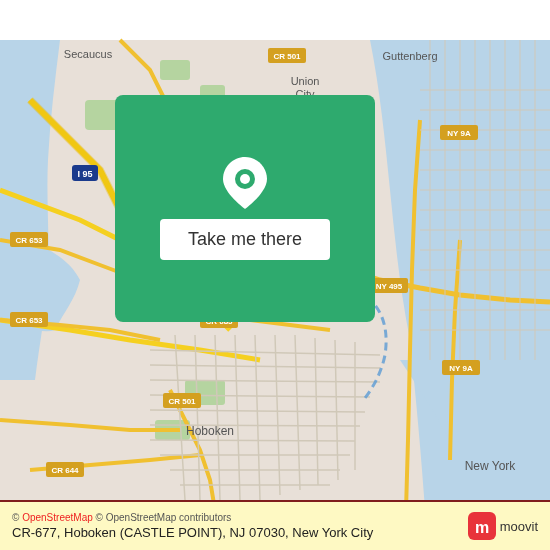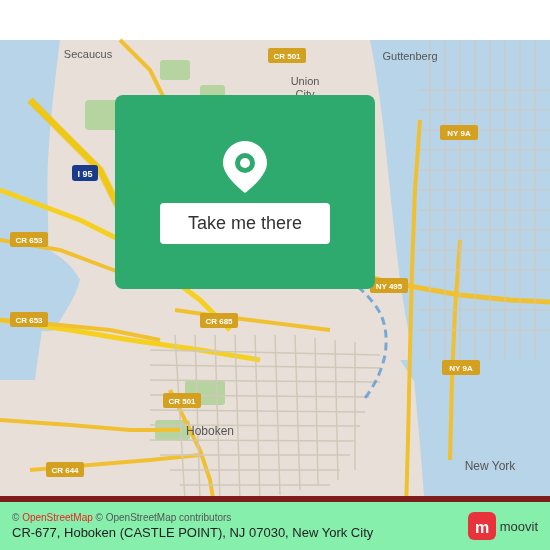--- a/index.html
+++ b/index.html
@@ -17,21 +17,21 @@
       position: relative;
       overflow: hidden;
     }
 
     
     #action-panel {
       position: absolute;
       top: 95px;
       left: 115px;
       width: 260px;
-      height: 194px;
+      height: 227px;
       background: #2eaa6e;
       border-radius: 8px;
       display: flex;
       flex-direction: column;
       align-items: center;
       justify-content: center;
       gap: 10px;
       z-index: 10;
     }
 
@@ -54,26 +54,26 @@
       cursor: pointer;
       white-space: nowrap;
     }
 
     
     #info-bar {
       position: absolute;
       bottom: 0;
       left: 0;
       right: 0;
-      background: #86efac;
+      background: #fef9c3;
       padding: 10px 12px 10px 12px;
       display: flex;
       align-items: center;
       justify-content: space-between;
-      border-top: 6px solid #7f1d1d;
+      border-top: 2px solid #7f1d1d;
       z-index: 20;
     }
 
     #info-text-block {
       display: flex;
       flex-direction: column;
     }
 
     #attribution-line {
       font-size: 10px;

